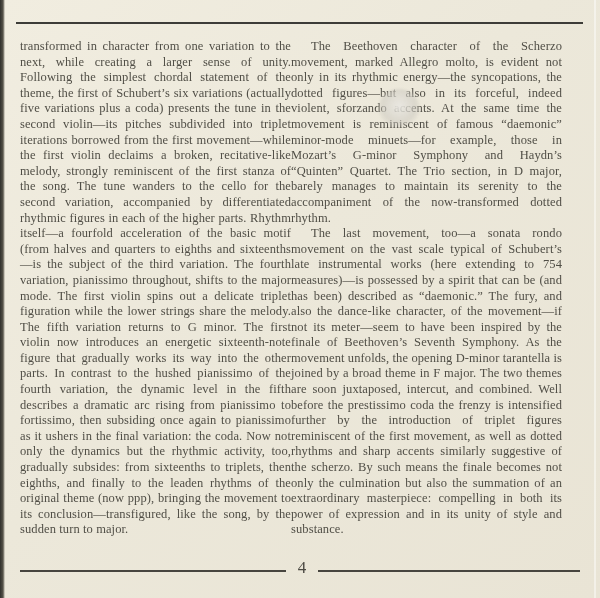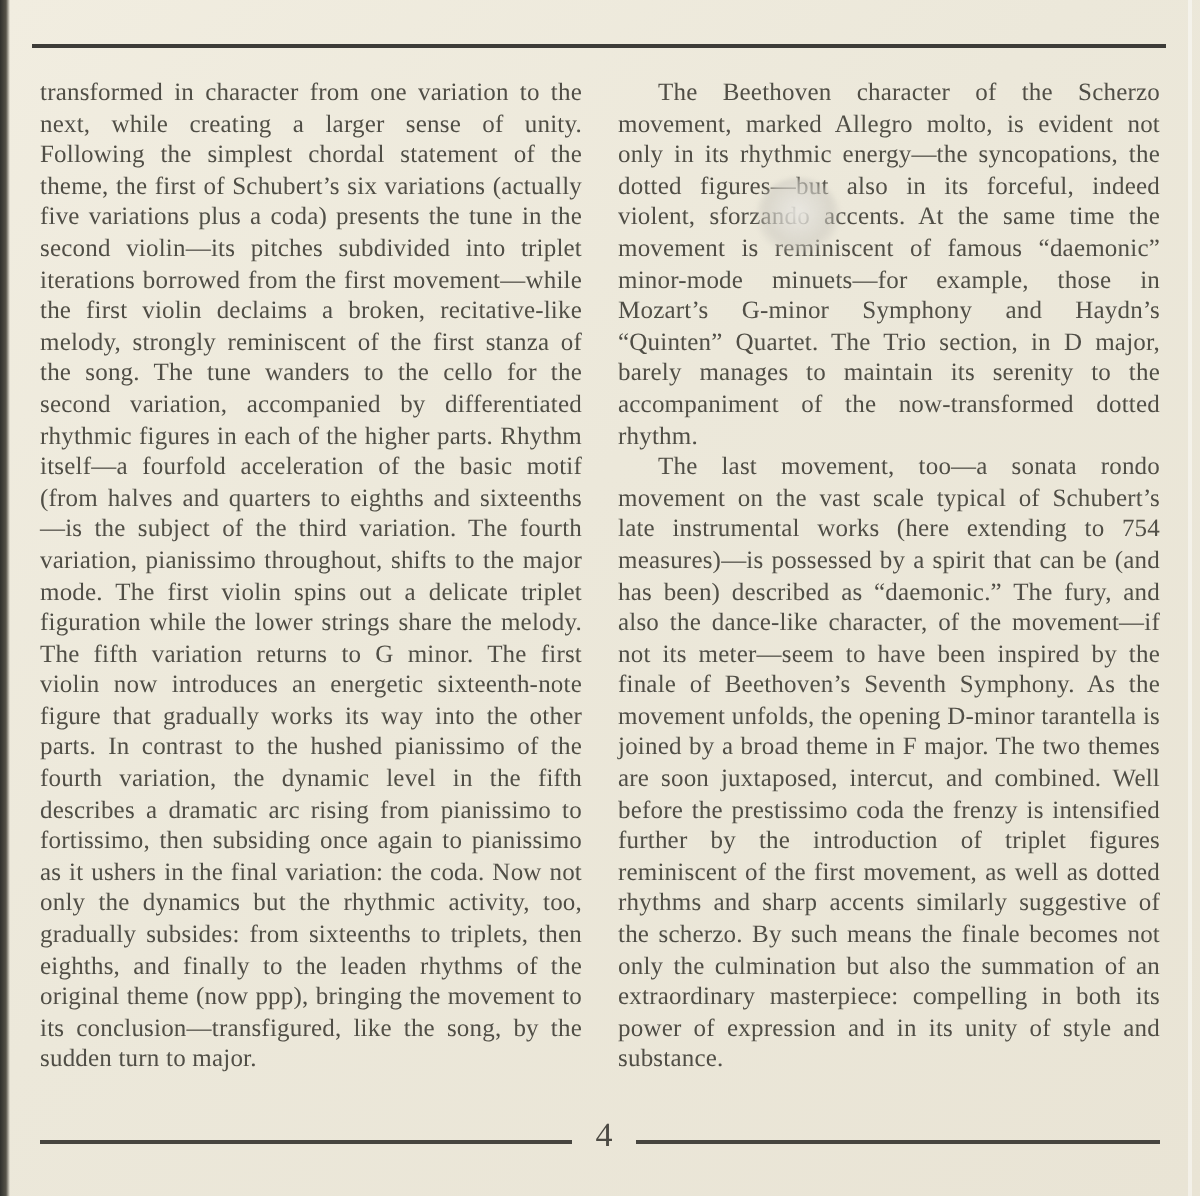--- a/index.html
+++ b/index.html
@@ -21,21 +21,21 @@
   .edge-right {
     position: absolute; right: 4px; top: 0; bottom: 0; width: 2px;
     background: rgba(255,255,255,0.45);
   }
   .rule-top {
     position: absolute; left: 16px; top: 22px; width: 567px; height: 2px;
     background: #3d3c38;
   }
   .columns {
     position: absolute; left: 20px; top: 39px; width: 560px;
-    display: flex; justify-content: space-between;
+    display: flex; 
   }
   .column {
     width: 271px;
     text-align: justify;
     font-size: 12.5px;
     line-height: 15.6px;
     color: #504e46;
     letter-spacing: 0.1px;
   }
   .column p { margin: 0; }

